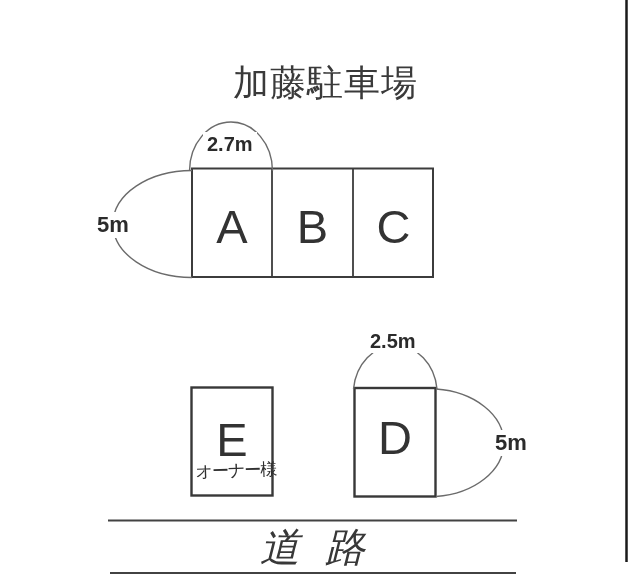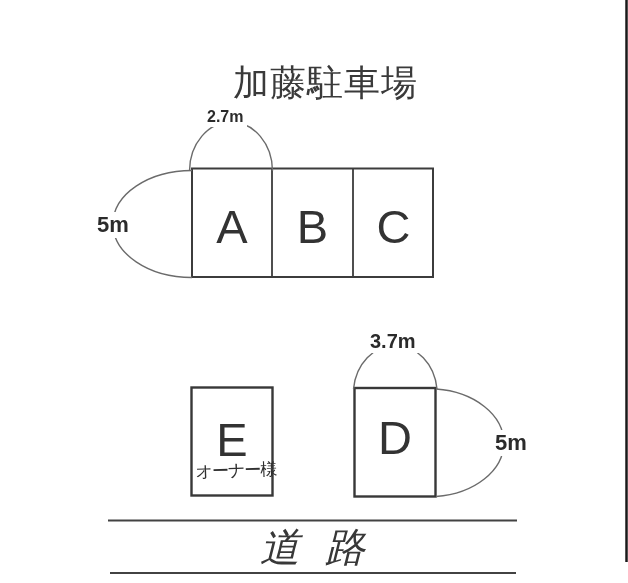--- a/index.html
+++ b/index.html
@@ -31,21 +31,21 @@
     white-space: nowrap;
   }
   .dim-label {
     font-weight: 700;
     color: #2b2b2b;
     background: #ffffff;
     line-height: 1.1;
     padding: 1px 4px;
     white-space: nowrap;
   }
-  .dim-27 { left: 203px; top: 107px; font-size: 16px; }
+  .dim-27 { left: 203px; top: 132px; font-size: 20px; }
   .dim-25 { left: 366px; top: 329px; font-size: 20px; }
   .dim-5l { left: 93px;  top: 212px; font-size: 22px; }
   .dim-5r { left: 491px; top: 430px; font-size: 22px; }
   .space-letter {
     font-size: 47px;
     font-weight: 400;
     color: #333333;
     text-align: center;
     line-height: 1;
   }
@@ -102,21 +102,21 @@
     <line x1="108" y1="520.5" x2="517" y2="520.5" stroke="#424242" stroke-width="2.2"></line>
     <line x1="110" y1="573" x2="516" y2="573" stroke="#424242" stroke-width="2.2"></line>
 
     <line x1="626.5" y1="0" x2="626.5" y2="562" stroke="#1a1a1a" stroke-width="2.5"></line>
   </svg>
 
   <div class="abs title">加藤駐車場</div>
 
   <div class="abs dim-label dim-27">2.7m</div>
   <div class="abs dim-label dim-5l">5m</div>
-  <div class="abs dim-label dim-25">3.7m</div>
+  <div class="abs dim-label dim-25">2.5m</div>
   <div class="abs dim-label dim-5r">5m</div>
 
   <div class="abs space-letter letter-a">A</div>
   <div class="abs space-letter letter-b">B</div>
   <div class="abs space-letter letter-c">C</div>
   <div class="abs space-letter letter-e">E</div>
   <div class="abs space-letter letter-d">D</div>
 
   <div class="abs owner-note">オーナー様</div>
 

